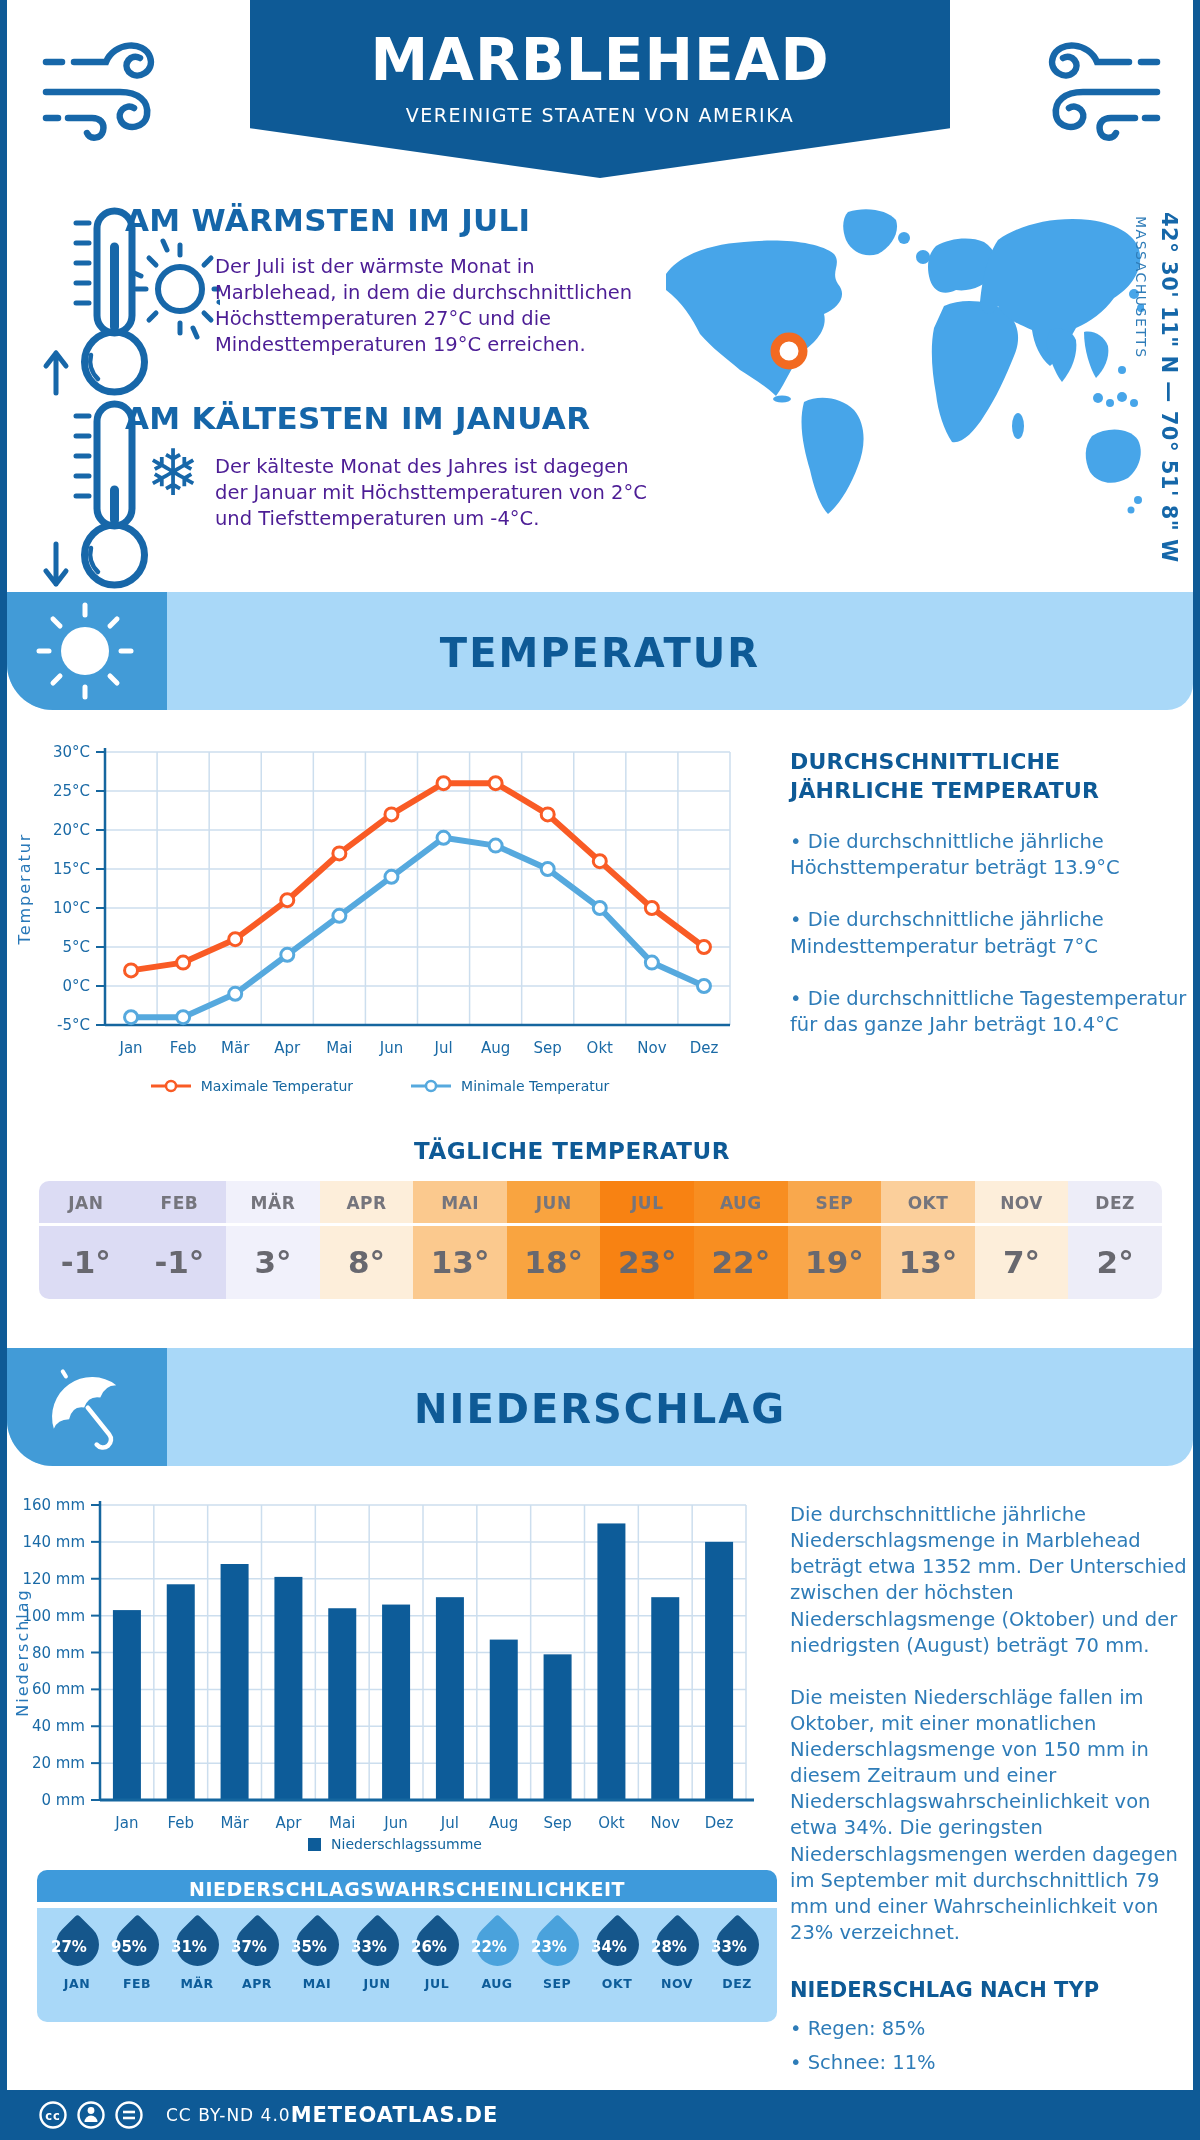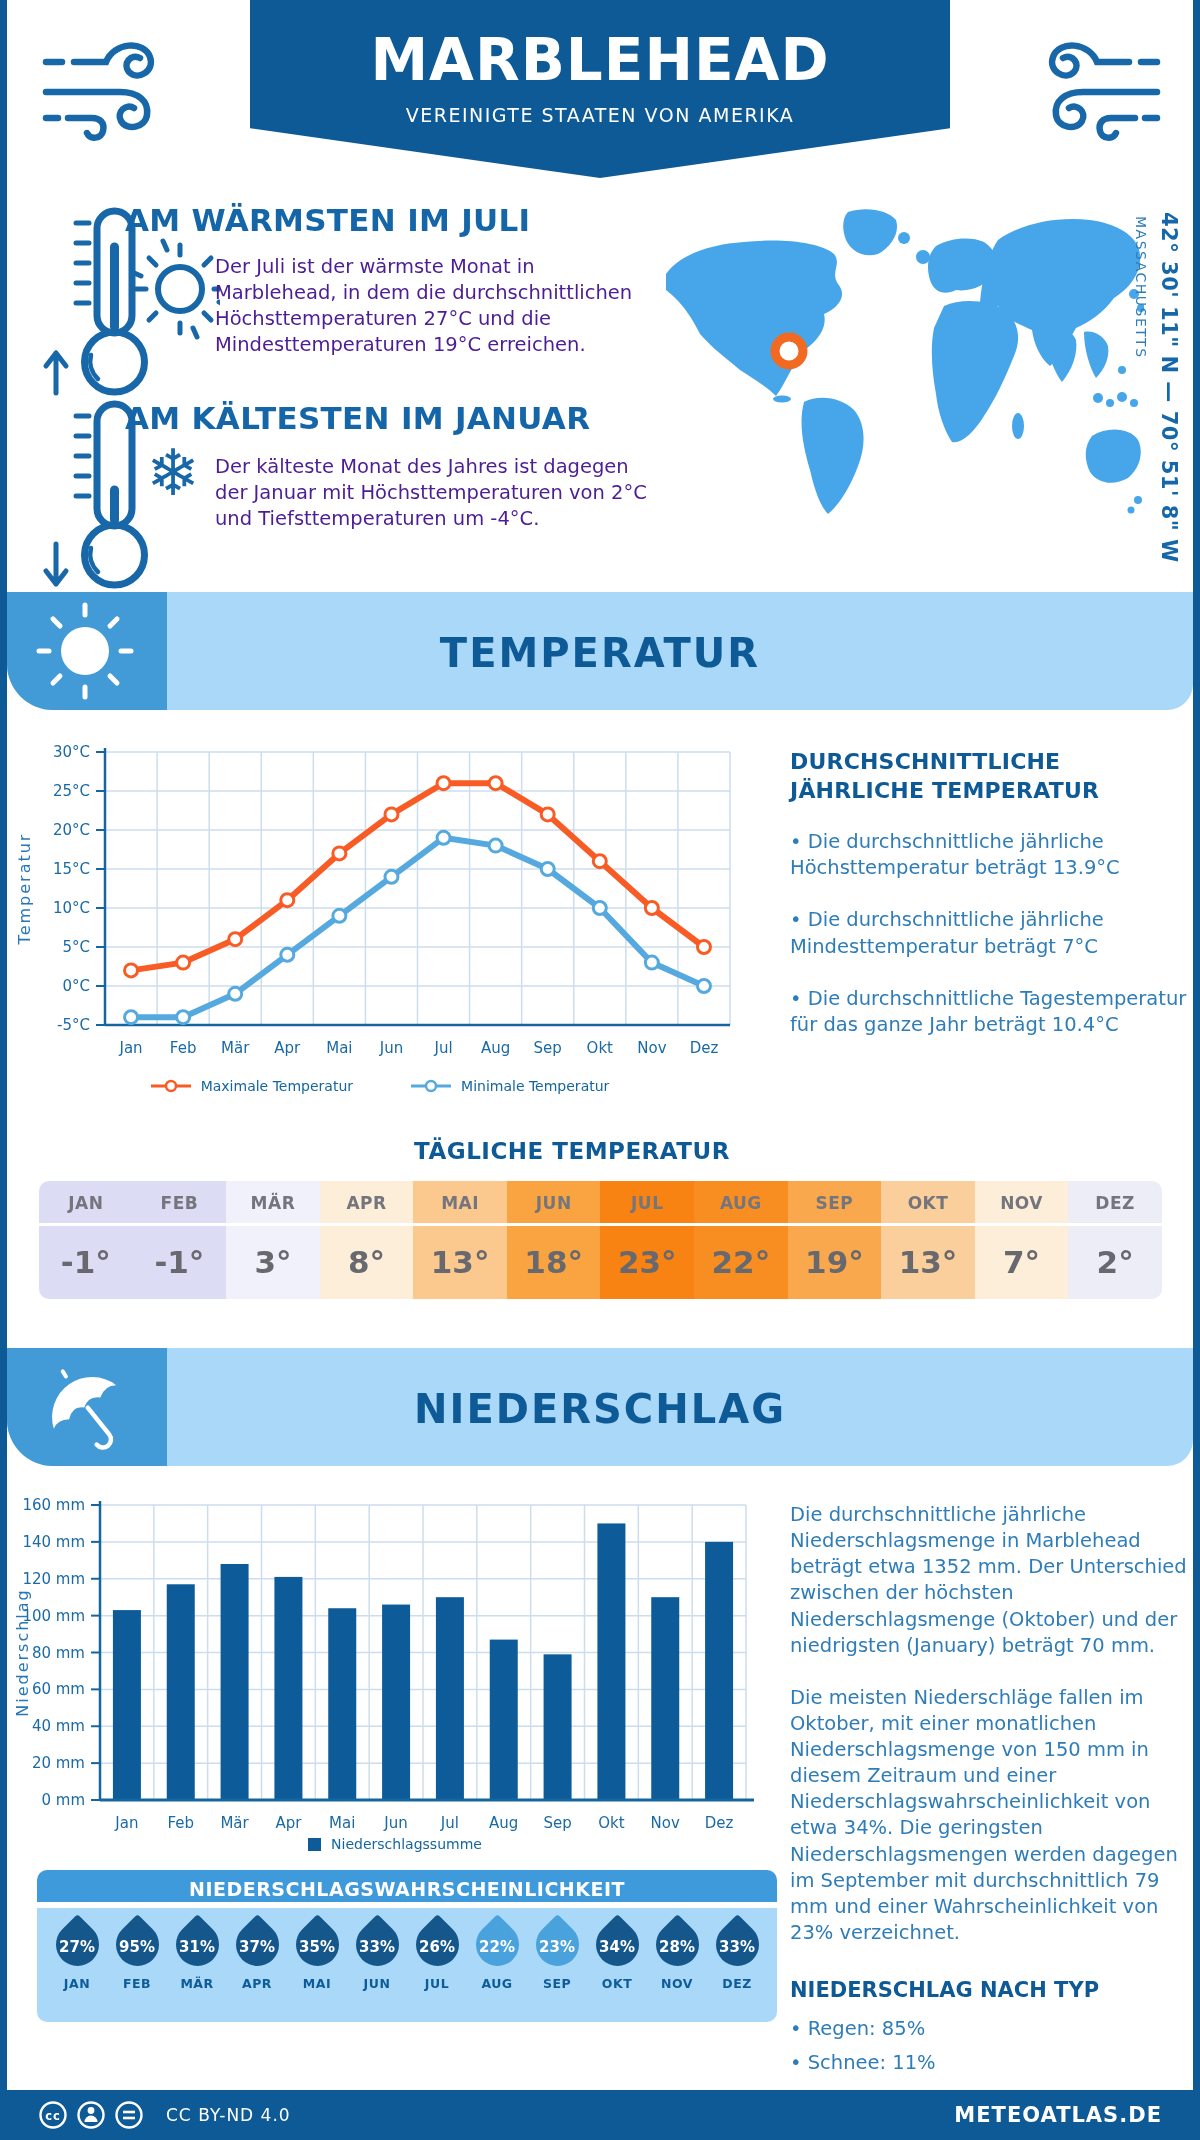--- a/index.html
+++ b/index.html
@@ -65,27 +65,27 @@
   .prob-head{position:absolute;left:37px;top:1870px;width:740px;height:32px;background:#3e9adb;
              border-radius:10px 10px 0 0;color:#fff;text-align:center;line-height:38px;
              font-size:19px;font-weight:bold;letter-spacing:.5px;}
   .prob-panel{position:absolute;left:37px;top:1908px;width:740px;height:114px;background:#a9d8f8;
               border-radius:0 0 10px 10px;display:flex;justify-content:space-around;padding:6px 10px 0 10px;
               box-sizing:border-box;}
   .drop-item{display:flex;flex-direction:column;align-items:center;width:56px;}
   .drop-wrap{position:relative;width:52px;height:58px;}
   .drop{position:absolute;left:5px;top:9px;width:43px;height:43px;border-radius:3px 50% 50% 50%;
         transform:rotate(45deg);background:#15568b;}
-  .drop-pct{position:absolute;left:0;top:24px;width:100%;text-align:center;color:#fff;
+  .drop-pct{position:absolute;left:0;top:24px;width:100%;color:#fff;
             font-size:15px;font-weight:bold;}
   .drop-month{margin-top:4px;font-size:12.5px;font-weight:bold;color:#0d5c99;letter-spacing:.5px;}
 
   
   .footer{position:absolute;left:0;top:2090px;width:1200px;height:50px;background:#0e5a96;display:flex;
-          align-items:center;justify-content:space-between;box-sizing:border-box;padding:0 38px;color:#fff;}
+          align-items:center;justify-content:flex-start;box-sizing:border-box;padding:0 38px;color:#fff;}
   .footer .left{display:flex;align-items:center;gap:16px;font-size:17px;letter-spacing:1px;}
   .footer .brand{font-size:21px;font-weight:bold;letter-spacing:1px;}
 </style>
 </head>
 <body>
 
 <div class="page">
   <div class="vborder vb-left"></div>
   <div class="vborder vb-right"></div>
 
@@ -446,21 +446,21 @@
         <text transform="translate(28 157.5) rotate(-90)" text-anchor="middle" class="axis-label">Niederschlag</text>
       </svg></div>
   <div class="legend" style="left:0;top:1836px;width:790px">
     <div class="legend-item">
       <span class="legend-sq"></span>
       <span>Niederschlagssumme</span>
     </div>
   </div>
 
   <div class="rcol" style="top:1502px">
-    <p>Die durchschnittliche jährliche Niederschlagsmenge in Marblehead beträgt etwa 1352 mm. Der Unterschied zwischen der höchsten Niederschlagsmenge (Oktober) und der niedrigsten (January) beträgt 70 mm.</p>
+    <p>Die durchschnittliche jährliche Niederschlagsmenge in Marblehead beträgt etwa 1352 mm. Der Unterschied zwischen der höchsten Niederschlagsmenge (Oktober) und der niedrigsten (August) beträgt 70 mm.</p>
     <p>Die meisten Niederschläge fallen im Oktober, mit einer monatlichen Niederschlagsmenge von 150 mm in diesem Zeitraum und einer Niederschlagswahrscheinlichkeit von etwa 34%. Die geringsten Niederschlagsmengen werden dagegen im September mit durchschnittlich 79 mm und einer Wahrscheinlichkeit von 23% verzeichnet.</p>
     <h4>NIEDERSCHLAG NACH TYP</h4>
     <ul>
       <li>• Regen: 85%</li>
       <li>• Schnee: 11%</li>
     </ul>
   </div>
 
   <div class="prob-head">NIEDERSCHLAGSWAHRSCHEINLICHKEIT</div>
   <div class="prob-panel" id="prob-panel">

